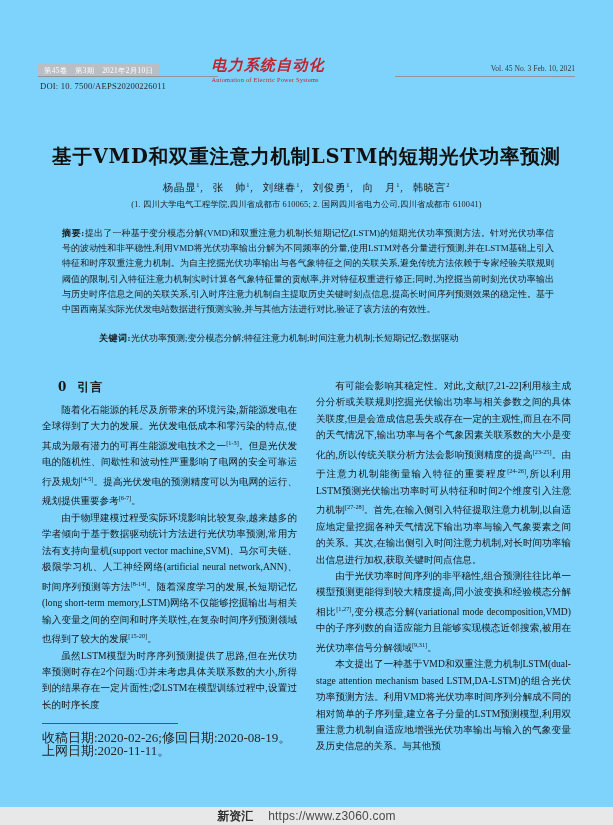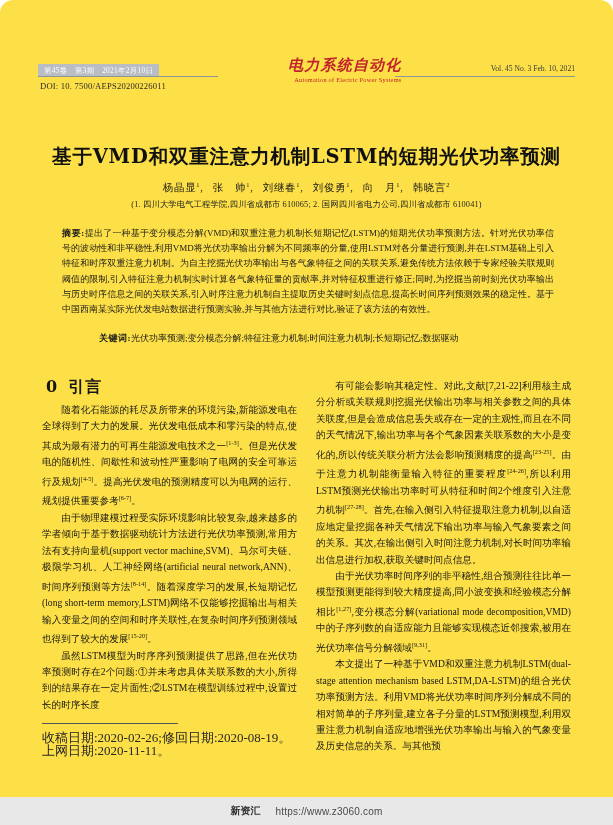--- a/index.html
+++ b/index.html
@@ -12,22 +12,21 @@
     height: 825px;
     position: relative;
     font-family: "Liberation Serif", "DejaVu Serif", serif;
     color: #1a1a1a;
     overflow: hidden;
   }
 
   .page {
     position: absolute;
     inset: 0;
-    background: #fde047;
-    border-radius: 13px;
+    background: #7dd3fc;
   }
 
   
   .masthead {
     position: absolute;
     left: 38px;
     top: 62px;
     width: 537px;
     height: 42px;
   }
@@ -59,21 +58,21 @@
     top: 2px;
     font-size: 7.6px;
     color: #3a3a3a;
     white-space: nowrap;
   }
   .journal-logo {
     position: absolute;
     left: 50%;
     top: -4px;
     transform: translateX(-50%);
-    text-align: right;
+    text-align: left;
     width: 190px;
   }
   .journal-cn {
     color: #c1232b;
     font-size: 15px;
     font-weight: bold;
     letter-spacing: 1.2px;
     line-height: 1.05;
     font-family: "DejaVu Serif", serif;
     font-style: italic;
@@ -171,24 +170,24 @@
     font-size: 9.6px;
     line-height: 16.4px;
     text-align: justify;
     text-justify: inter-ideograph;
     color: #171717;
   }
   .col-left  { left: 42px; }
   .col-right { left: 316px; }
 
   .sec-head {
-    font-size: 16px;
+    font-size: 12px;
     font-weight: bold;
     letter-spacing: 1px;
-    margin: 0 0 6px 4px;
+    margin: 0 0 6px 16px;
     line-height: 18px;
     font-family: "DejaVu Serif", "Liberation Serif", serif;
   }
   .sec-head .num { margin-right: 10px; }
   p.body {
     margin: 0;
     text-indent: 19.2px;
   }
   sup.ref {
     font-size: 6.3px;
@@ -222,27 +221,27 @@
     top: 785px;
     font-size: 11px;
     color: #1a1a1a;
     margin-top: 24px;
   }
   .footer-bar {
     position: absolute;
     left: 0;
     right: 0;
     bottom: 0;
-    height: 28px;
+    height: 18px;
     background: #e8e8e8;
     display: flex;
     align-items: center;
     justify-content: center;
     gap: 7px;
-    font-size: 10px;
+    font-size: 12px;
     color: #3c3c3c;
     font-family: "Liberation Sans", sans-serif;
   }
   .footer-brand { font-weight: bold; color: #2f2f2f; }
   .footer-url { color: #4a4a4a; letter-spacing: 0.2px; padding-left: 8px; }
 </style>
 </head>
 <body>
 
 <div class="page">

